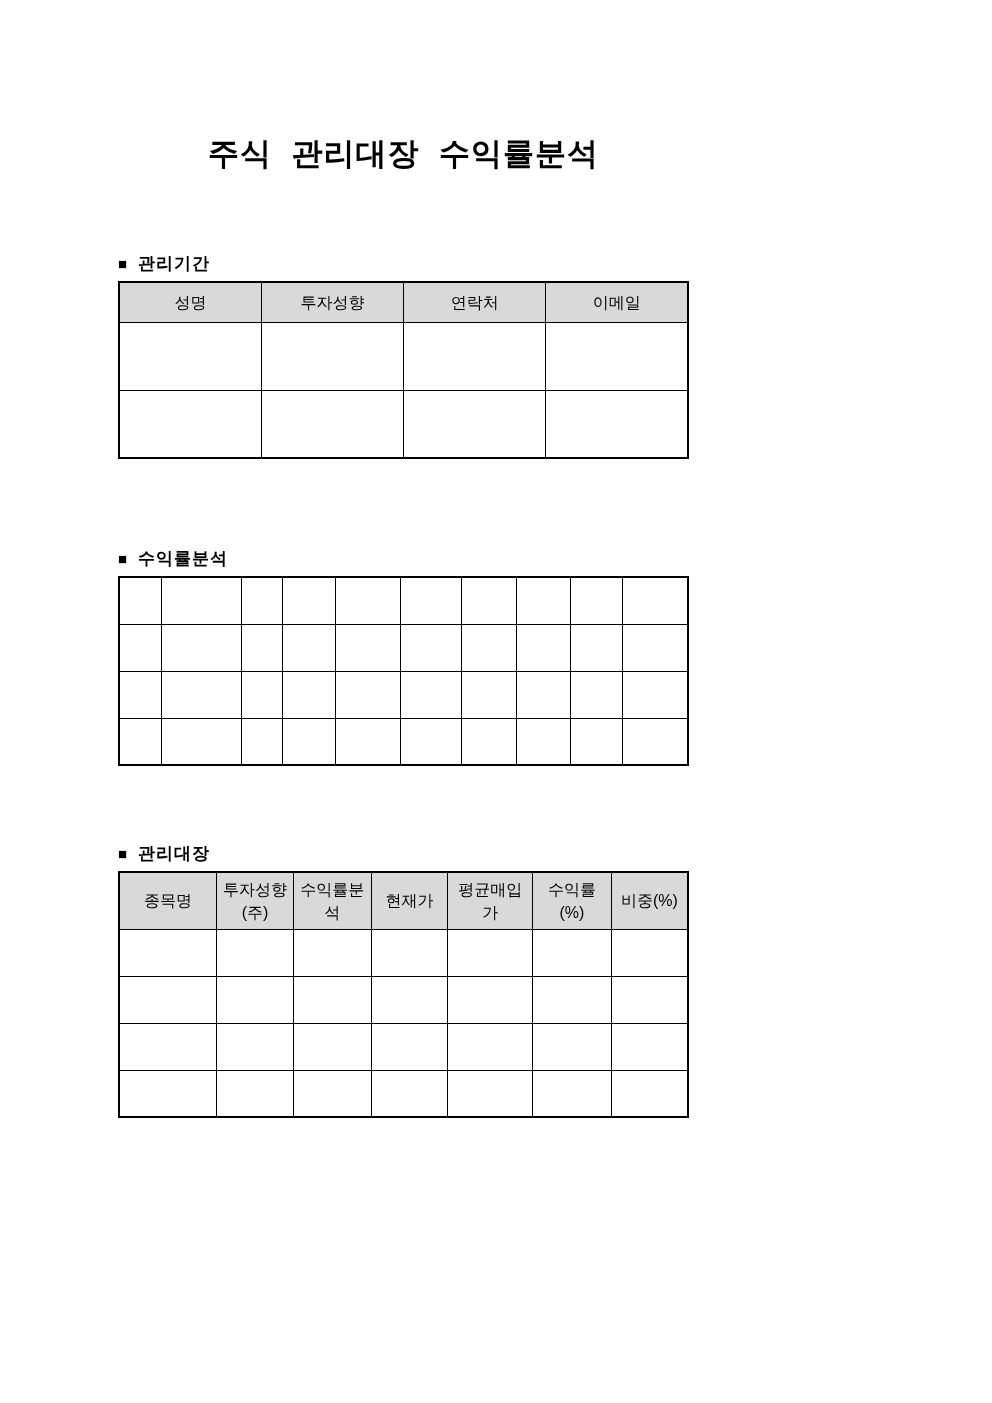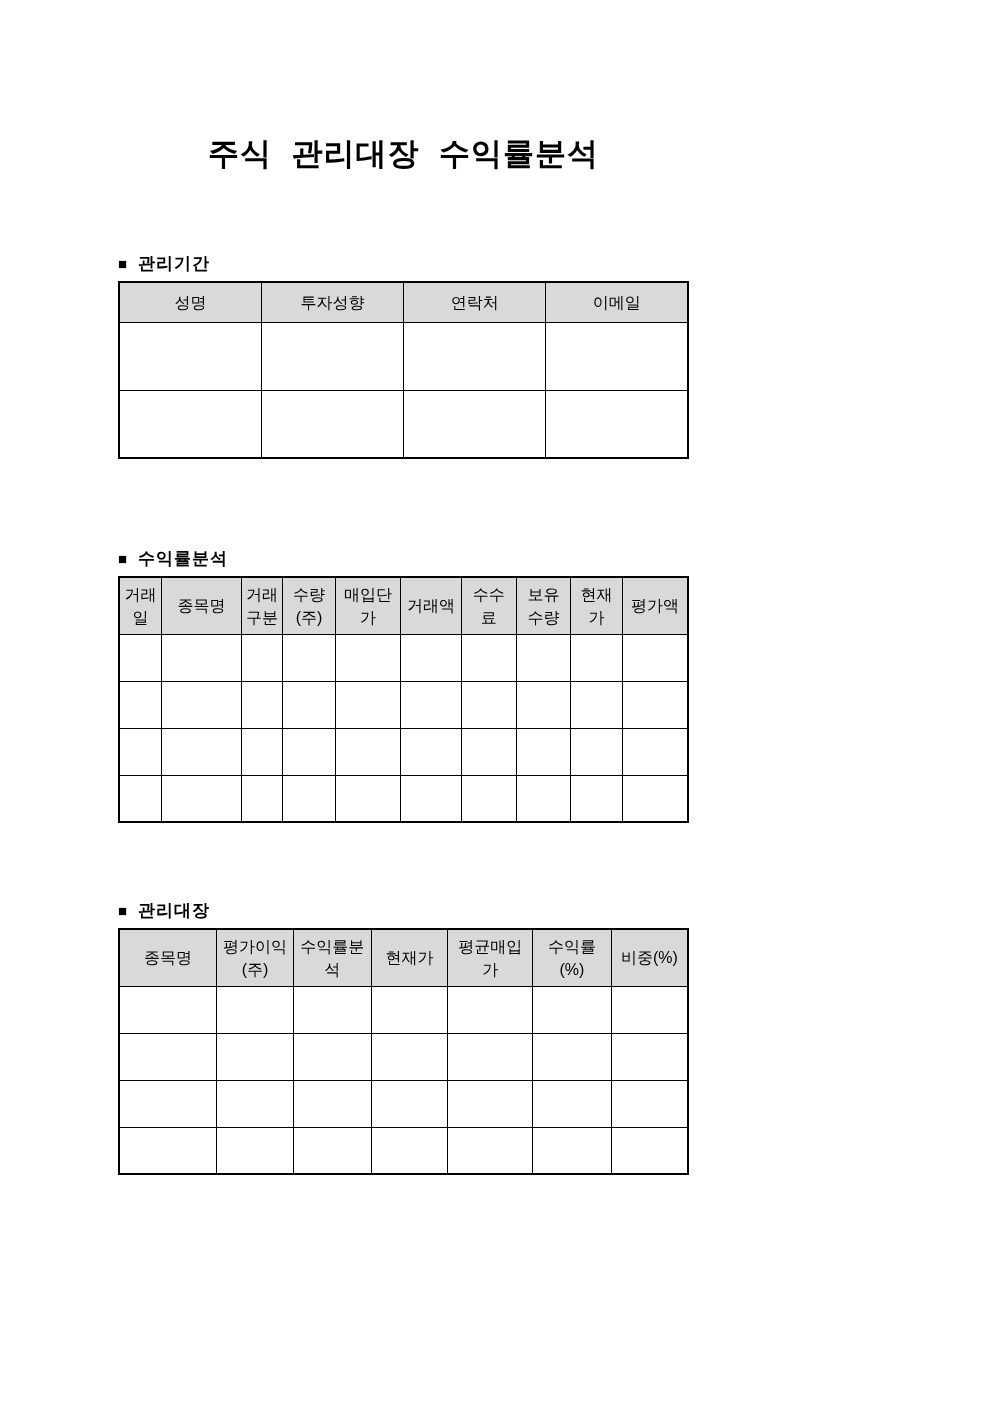--- a/index.html
+++ b/index.html
@@ -97,32 +97,20 @@
           <col style="width:7.3%">
           <col style="width:9.2%">
           <col style="width:11.5%">
         <col style="width:10.7%">
           <col style="width:9.6%">
           <col style="width:9.6%">
           <col style="width:9.1%">
           <col style="width:11.5%">
       </colgroup>
       <tbody>
-          <tr class="hrow">
-        <th>거래일</th>
-        <th>종목명</th>
-        <th>거래구분</th>
-        <th>수량(주)</th>
-        <th>매입단가</th>
-        <th>거래액</th>
-        <th>수수료</th>
-        <th>보유수량</th>
-        <th>현재가</th>
-        <th>평가액</th>
-      </tr>
       <tr class="drow">
         <td></td>
             <td></td>
         <td></td>
             <td></td>
         <td></td>
             <td></td>
         <td></td>
             <td></td>
         <td></td>
@@ -179,21 +167,21 @@
           <col style="width:13.6%">
           <col style="width:13.6%">
           <col style="width:13.5%">
         <col style="width:14.9%">
           <col style="width:13.8%">
           <col style="width:13.5%">
       </colgroup>
       <tbody>
           <tr class="hrow">
         <th>종목명</th>
-        <th>평가이익(주)</th>
+        <th>투자성향(주)</th>
         <th>수익률분석</th>
         <th>현재가</th>
         <th>평균매입가</th>
         <th>수익률(%)</th>
         <th>비중(%)</th>
       </tr>
       <tr class="drow">
         <td></td>
             <td></td>
         <td></td>

